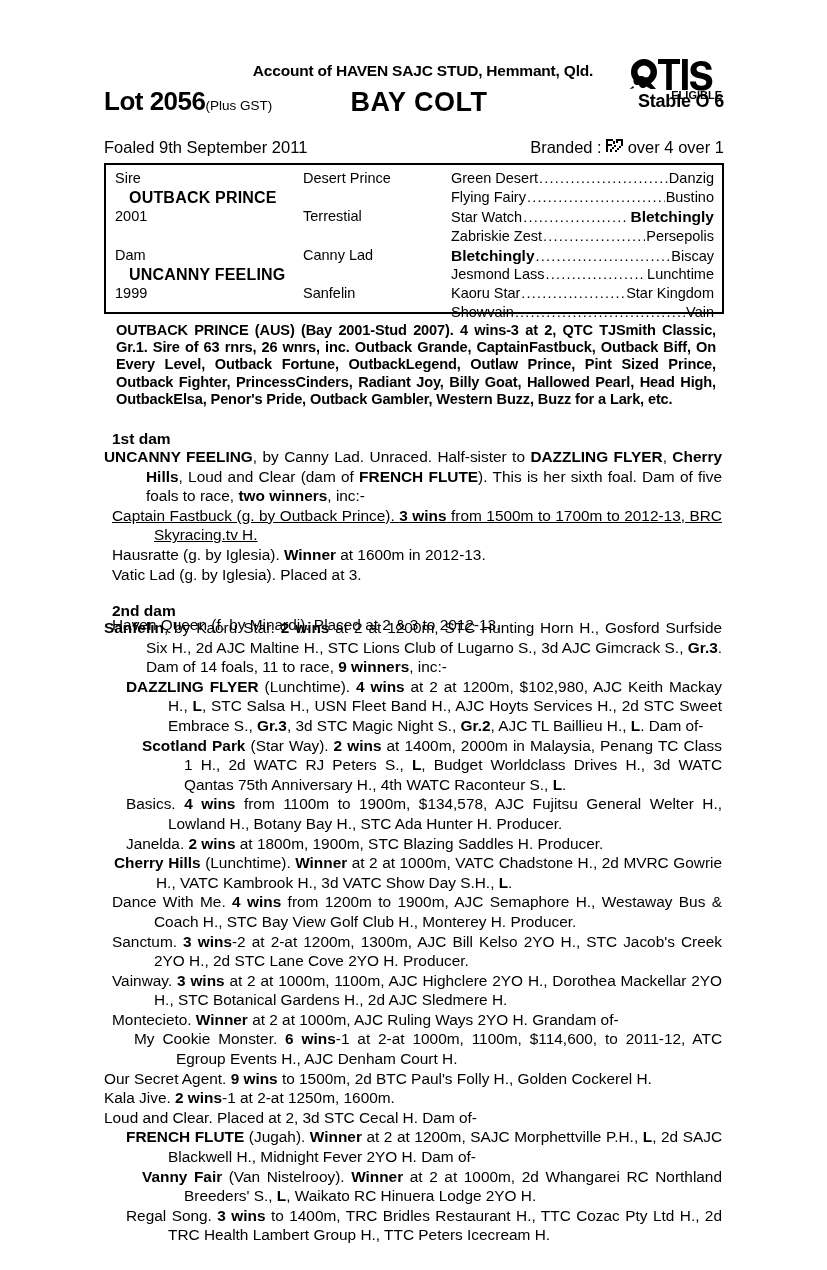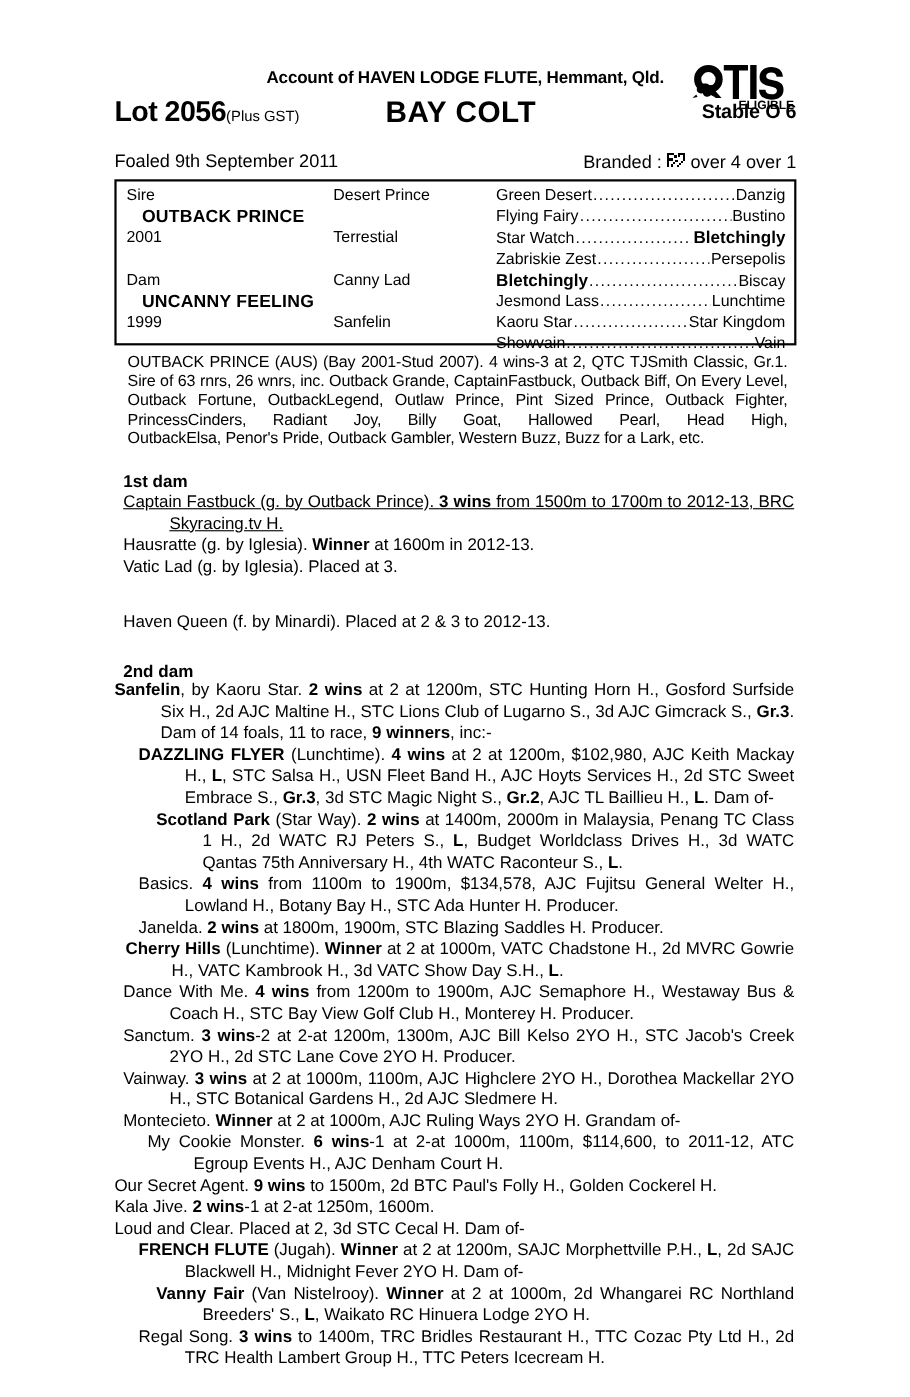--- a/index.html
+++ b/index.html
@@ -171,21 +171,21 @@
   .leader .nm2 { flex: 0 0 auto; }
   .leader .nm2.bold { font-weight: bold; font-size: 15.5px; }
   .leader .nm.bold { font-weight: bold; font-size: 15.5px; }
 
   
   .sire-block {
     position: absolute;
     left: 116px;
     top: 322px;
     width: 600px;
-    font-weight: normal;
+    font-weight: bold;
     font-size: 14.6px;
     line-height: 17.2px;
     text-align: justify;
     letter-spacing: -0.15px;
   }
 
   
   .dam-head {
     position: absolute;
     left: 112px;
@@ -241,21 +241,21 @@
           <path d="M62 23.5 h5.8 c0.2 2.8 2.3 4.2 5.6 4.2 c3 0 4.9 -1.2 4.9 -3.3 c0 -1.9 -1.3 -2.8 -4.6 -3.6 l-3.8 -0.9 c-5 -1.2 -7.4 -3.6 -7.4 -7.9 c0 -5.5 4.2 -9 10.6 -9 c6.4 0 10.4 3.3 10.6 8.7 h-5.7 c-0.2 -2.6 -2 -3.9 -4.9 -3.9 c-2.8 0 -4.6 1.3 -4.6 3.3 c0 1.8 1.3 2.8 4.3 3.5 l3.9 0.9 c5.3 1.3 7.6 3.6 7.6 8 c0 5.7 -4.3 9.1 -11 9.1 c-6.9 0 -11.1 -3.4 -11.3 -9.1 z"></path>
 
           <path d="M13 18 c-3 -0.5 -5.5 0.6 -6.8 2.6 c-1.3 2 -1 4.4 0.6 5.6 c1.2 0.9 2.7 1 4.2 0.6 c0.2 1.3 1.1 2.4 2.5 2.9 c1.8 0.6 3.7 0 4.8 -1.3 l3.6 2.1 l-0.8 -2.8 l2.6 0.6 l-1.9 -2.3 c0.9 -1.6 0.8 -3.6 -0.5 -5 c-1.1 -1.2 -2.8 -1.8 -4.5 -1.6 c-0.6 -0.8 -1.6 -1.3 -2.8 -1.4 z"></path>
           <path d="M5 28 l-3.5 3.2 l4.6 -1.1 z"></path>
 
           <text x="94" y="41" font-family="Liberation Sans, sans-serif" font-size="11" font-weight="bold" text-anchor="end">ELIGIBLE</text>
         </g>
       </svg>
     </div>
 
-    <div class="account-line">Account of HAVEN LODGE FLUTE, Hemmant, Qld.</div>
+    <div class="account-line">Account of HAVEN SAJC STUD, Hemmant, Qld.</div>
 
     <div class="lot-row">
       <div class="lot-label">
         <span>Lot 2056</span><span class="gst">(Plus GST)</span>
       </div>
       <div class="colour-sex">BAY COLT</div>
       <div class="stable">Stable O 6</div>
     </div>
 
     <div class="foaled-row">
@@ -367,20 +367,21 @@
           </div>
       </div>
 
     </div>
   </div>
 
   <div class="sire-block" id="sire-block"><span class="ln just">OUTBACK PRINCE (AUS) (Bay 2001-Stud 2007). 4 wins-3 at 2, QTC TJ</span><span class="ln just">Smith Classic, Gr.1. Sire of 63 rnrs, 26 wnrs, inc. Outback Grande, Captain</span><span class="ln just">Fastbuck, Outback Biff, On Every Level, Outback Fortune, Outback</span><span class="ln just">Legend, Outlaw Prince, Pint Sized Prince, Outback Fighter, Princess</span><span class="ln just">Cinders, Radiant Joy, Billy Goat, Hallowed Pearl, Head High, Outback</span><span class="ln last">Elsa, Penor's Pride, Outback Gambler, Western Buzz, Buzz for a Lark, etc.</span></div>
 
   <div class="dam-head" id="dam1-head">1st dam</div>
   <div class="body-block" id="dam1-body">
+      <div class="p" style="padding-left: 42px; text-indent: -42px; text-align: justify;"><b>UNCANNY FEELING</b>, by Canny Lad. Unraced. Half-sister to <b>DAZZLING FLYER</b>, <b>Cherry Hills</b>, Loud and Clear (dam of <b>FRENCH FLUTE</b>). This is her sixth foal. Dam of five foals to race, <b>two winners</b>, inc:-</div>
       <div class="p" style="padding-left: 50px; text-indent: -42px; text-align: justify; text-decoration: underline;">Captain Fastbuck (g. by Outback Prince). <b>3 wins</b> from 1500m to 1700m to 2012-13, BRC Skyracing.tv H.</div>
       <div class="p" style="padding-left: 50px; text-indent: -42px; text-align: justify;">Hausratte (g. by Iglesia). <b>Winner</b> at 1600m in 2012-13.</div>
       <div class="p" style="padding-left: 50px; text-indent: -42px; text-align: justify;">Vatic Lad (g. by Iglesia). Placed at 3.</div>
       <div class="p" style="padding-left: 50px; text-indent: -42px; text-align: justify; margin-top: 31px;">Haven Queen (f. by Minardi). Placed at 2 &amp; 3 to 2012-13.</div>
     </div>
 
   <div class="dam-head" id="dam2-head">2nd dam</div>
   <div class="body-block" id="dam2-body">
       <div class="p" style="padding-left: 42px; text-indent: -42px; text-align: justify;"><b>Sanfelin</b>, by Kaoru Star. <b>2 wins</b> at 2 at 1200m, STC Hunting Horn H., Gosford Surfside Six H., 2d AJC Maltine H., STC Lions Club of Lugarno S., 3d AJC Gimcrack S., <b>Gr.3</b>. Dam of 14 foals, 11 to race, <b>9 winners</b>, inc:-</div>
       <div class="p" style="padding-left: 64px; text-indent: -42px; text-align: justify;"><b>DAZZLING FLYER</b> (Lunchtime). <b>4 wins</b> at 2 at 1200m, $102,980, AJC Keith Mackay H., <b>L</b>, STC Salsa H., USN Fleet Band H., AJC Hoyts Services H., 2d STC Sweet Embrace S., <b>Gr.3</b>, 3d STC Magic Night S., <b>Gr.2</b>, AJC TL Baillieu H., <b>L</b>. Dam of-</div>

